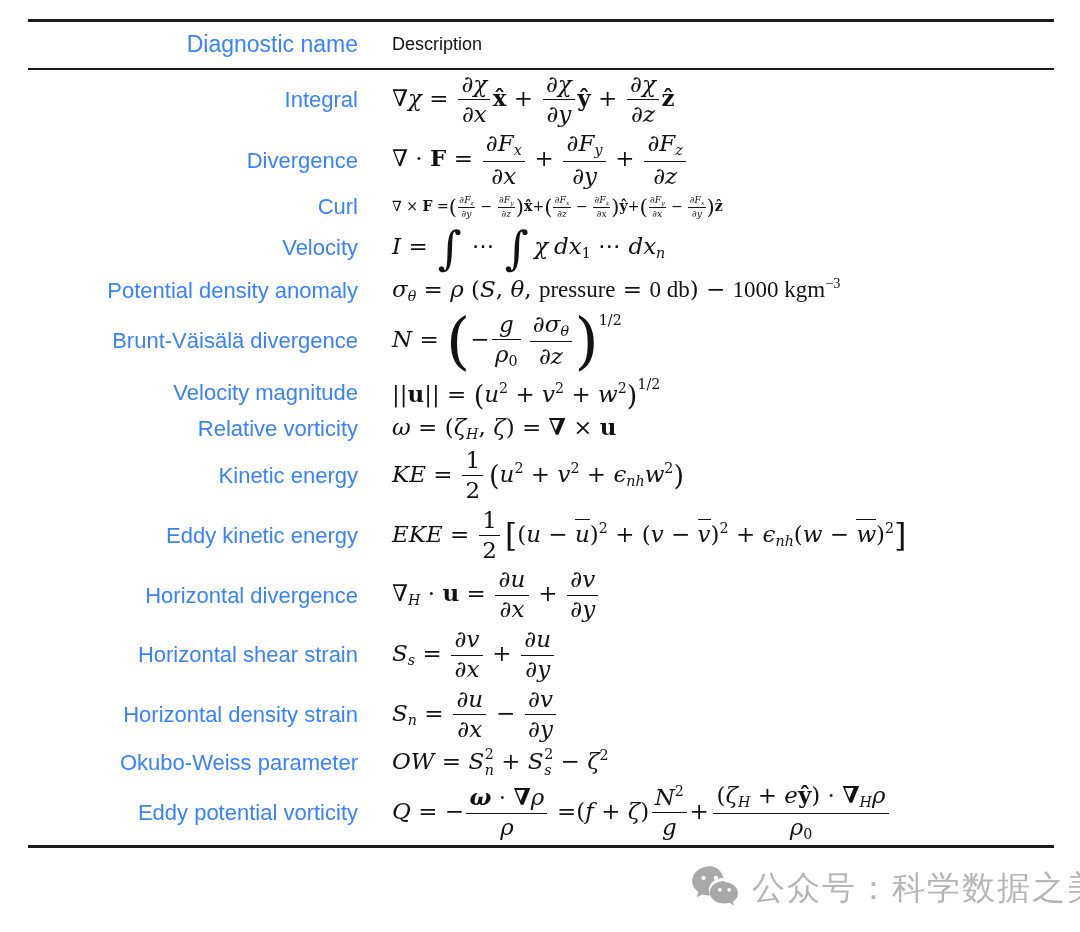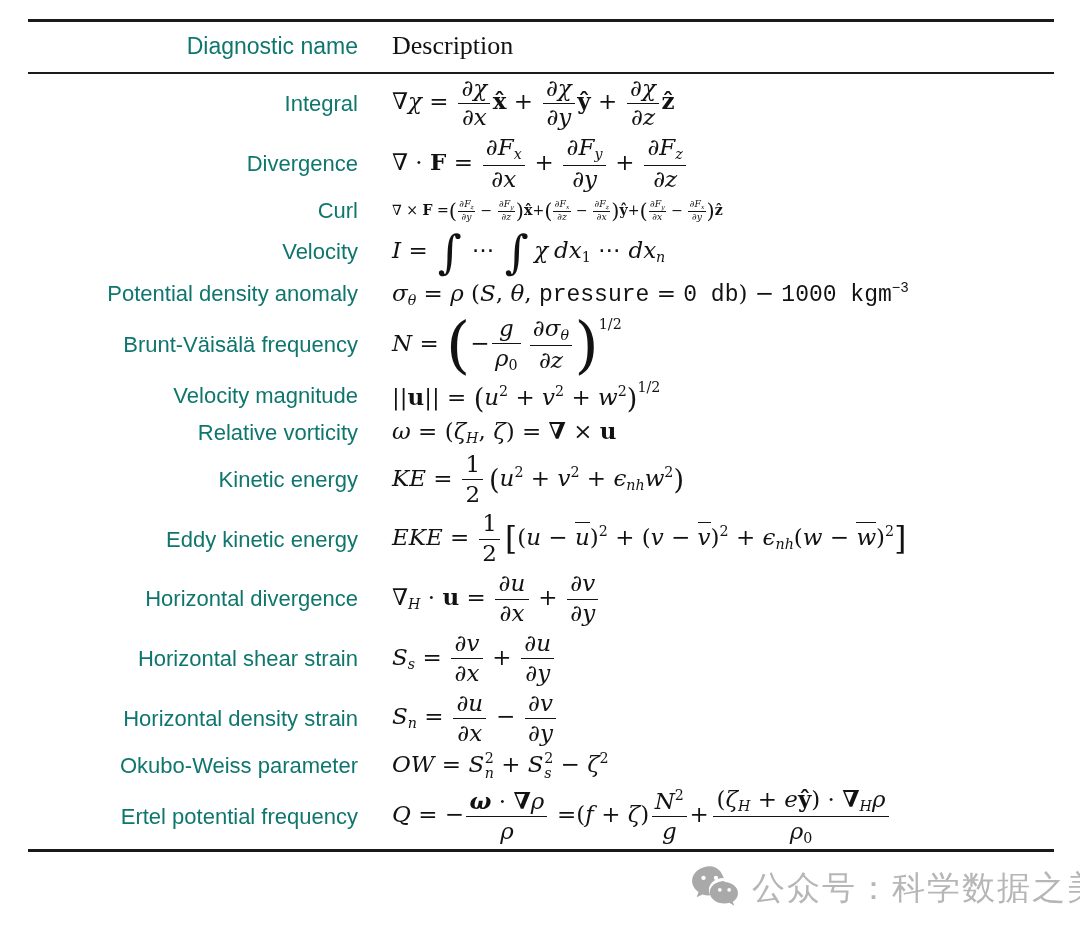--- a/index.html
+++ b/index.html
@@ -7,29 +7,29 @@
   .page{position:relative;width:1080px;height:932px;font-family:"Liberation Sans",sans-serif;color:#121212}
 
   .eq-table{position:absolute;left:28px;top:19px;width:1026px;z-index:2}
   .rule{width:100%;background:#1b1b1b}
   .rule-top{height:3px}
   .rule-mid{height:2px}
   .rule-bottom{height:3px}
 
   .row{display:grid;grid-template-columns:330px 1fr;column-gap:34px;align-items:center;padding:2px 0}
   .row-header{padding:8px 0 9px}
-  .cell-label{text-align:right;font-size:22px;color:#0f766e;line-height:1.25;white-space:nowrap}
+  .cell-label{text-align:right;font-size:22px;color:#3b82f6;line-height:1.25;white-space:nowrap}
   .cell-formula{font-family:"DejaVu Serif","DejaVu Sans",serif;font-size:23px;white-space:nowrap;line-height:1.25}
-  .row-header .cell-formula{font-family:Liberation Serif, serif;font-size:26px}
+  .row-header .cell-formula{font-family:Liberation Sans, sans-serif;font-size:18px}
   .row-header .cell-label{font-size:23px}
 
   
   .m-r{white-space:nowrap}
   .m-t{font-style:normal}
-  .m-s{font-family:Liberation Mono, monospace}
+  .m-s{font-family:Liberation Serif, serif}
   .m-i{font-style:italic}
   .m-b{font-weight:bold}
   .m-bi{font-weight:bold;font-style:italic}
   .m-f{display:inline-block;vertical-align:middle;text-align:center;line-height:1.12;margin:0 .1em}
   .m-f > .m-num{display:block;border-bottom:1.6px solid #141414;padding:0 .14em .07em}
   .m-f > .m-den{display:block;padding:.07em .14em 0}
   .m-fs{font-size:.66em}
   .m-sup{font-size:.62em;vertical-align:.62em}
   .m-sub{font-size:.62em;vertical-align:-.28em}
   .m-ss{display:inline-block;vertical-align:middle;font-size:.62em;line-height:1.08;text-align:left;margin-left:.04em}
@@ -91,21 +91,21 @@
     <div class="cell-label">Velocity</div>
     <div class="cell-formula"><span class="m-r"><span class="m-i">I</span><span class="m-t"> = </span><span class="m-big" style="font-size: 2em;">∫</span><span class="m-t"> ⋯ </span><span class="m-big" style="font-size: 2em;">∫</span><span class="m-sp" style="width: 0.12em;"></span><span class="m-i">χ</span><span class="m-sp" style="width: 0.25em;"></span><span class="m-i">dx</span><span class="m-sub"><span class="m-t">1</span></span><span class="m-t"> ⋯ </span><span class="m-i">dx</span><span class="m-sub"><span class="m-i">n</span></span></span></div>
   </div>
 
   <div class="row">
     <div class="cell-label">Potential density anomaly</div>
     <div class="cell-formula"><span class="m-r"><span class="m-i">σ</span><span class="m-sub"><span class="m-i">θ</span></span><span class="m-t"> = </span><span class="m-i">ρ</span><span class="m-t"> (</span><span class="m-i">S</span><span class="m-t">, </span><span class="m-i">θ</span><span class="m-t">, </span><span class="m-s">pressure</span><span class="m-t"> = </span><span class="m-s">0 db</span><span class="m-t">) − </span><span class="m-s">1000 kgm</span><span class="m-sup"><span class="m-s">−3</span></span></span></div>
   </div>
 
   <div class="row">
-    <div class="cell-label">Brunt-Väisälä frequency</div>
+    <div class="cell-label">Brunt-Väisälä divergence</div>
     <div class="cell-formula"><span class="m-r"><span class="m-i">N</span><span class="m-t"> = </span><span class="m-g"><span class="m-d" style="font-size: 2.7em;">(</span><span><span class="m-t">−</span><span class="m-f"><span class="m-num"><span class="m-i">g</span></span><span class="m-den"><span class="m-r"><span class="m-i">ρ</span><span class="m-sub"><span class="m-t">0</span></span></span></span></span><span class="m-sp" style="width: 0.18em;"></span><span class="m-f"><span class="m-num"><span class="m-r"><span class="m-i">∂σ</span><span class="m-sub"><span class="m-i">θ</span></span></span></span><span class="m-den"><span class="m-i">∂z</span></span></span></span><span class="m-d" style="font-size: 2.7em;">)</span></span><span class="m-sup" style="vertical-align: 1.55em;"><span class="m-t">1/2</span></span></span></div>
   </div>
 
   <div class="row">
     <div class="cell-label">Velocity magnitude</div>
     <div class="cell-formula"><span class="m-r"><span class="m-t">||</span><span class="m-b">u</span><span class="m-t">|| = </span><span class="m-g"><span class="m-d" style="font-size: 1.18em;">(</span><span><span class="m-i">u</span><span class="m-sup"><span class="m-t">2</span></span><span class="m-t"> + </span><span class="m-i">v</span><span class="m-sup"><span class="m-t">2</span></span><span class="m-t"> + </span><span class="m-i">w</span><span class="m-sup"><span class="m-t">2</span></span></span><span class="m-d" style="font-size: 1.18em;">)</span></span><span class="m-sup" style="vertical-align: 0.9em;"><span class="m-t">1/2</span></span></span></div>
   </div>
 
   <div class="row">
     <div class="cell-label">Relative vorticity</div>
@@ -136,20 +136,20 @@
     <div class="cell-label">Horizontal density strain</div>
     <div class="cell-formula"><span class="m-r"><span class="m-i">S</span><span class="m-sub"><span class="m-i">n</span></span><span class="m-t"> = </span><span class="m-f"><span class="m-num"><span class="m-i">∂u</span></span><span class="m-den"><span class="m-i">∂x</span></span></span><span class="m-t"> − </span><span class="m-f"><span class="m-num"><span class="m-i">∂v</span></span><span class="m-den"><span class="m-i">∂y</span></span></span></span></div>
   </div>
 
   <div class="row">
     <div class="cell-label">Okubo-Weiss parameter</div>
     <div class="cell-formula"><span class="m-r"><span class="m-i">OW</span><span class="m-t"> = </span><span class="m-i">S</span><span class="m-ss"><span><span class="m-t">2</span></span><span><span class="m-i">n</span></span></span><span class="m-t"> + </span><span class="m-i">S</span><span class="m-ss"><span><span class="m-t">2</span></span><span><span class="m-i">s</span></span></span><span class="m-t"> − </span><span class="m-i">ζ</span><span class="m-sup"><span class="m-t">2</span></span></span></div>
   </div>
 
   <div class="row">
-    <div class="cell-label">Ertel potential frequency</div>
+    <div class="cell-label">Eddy potential vorticity</div>
     <div class="cell-formula"><span class="m-r"><span class="m-i">Q</span><span class="m-t"> = −</span><span class="m-f"><span class="m-num"><span class="m-r"><span class="m-bi">ω</span><span class="m-t"> · </span><span class="m-b">∇</span><span class="m-i">ρ</span></span></span><span class="m-den"><span class="m-i">ρ</span></span></span><span class="m-t"> =(</span><span class="m-i">f</span><span class="m-t"> + </span><span class="m-i">ζ</span><span class="m-t">)</span><span class="m-f"><span class="m-num"><span class="m-r"><span class="m-i">N</span><span class="m-sup"><span class="m-t">2</span></span></span></span><span class="m-den"><span class="m-i">g</span></span></span><span class="m-t">+</span><span class="m-sp" style="width: 0.1em;"></span><span class="m-f"><span class="m-num"><span class="m-r"><span class="m-t">(</span><span class="m-i">ζ</span><span class="m-sub"><span class="m-i">H</span></span><span class="m-t"> + </span><span class="m-i">e</span><span class="m-b">ŷ</span><span class="m-t">) · </span><span class="m-b">∇</span><span class="m-sub"><span class="m-i">H</span></span><span class="m-i">ρ</span></span></span><span class="m-den"><span class="m-r"><span class="m-i">ρ</span><span class="m-sub"><span class="m-t">0</span></span></span></span></span></span></div>
   </div>
 </div>
     <div class="rule rule-bottom" style="background: rgb(27, 27, 27);"></div>
   </div>
 
 </div>
 
 </body></html>

